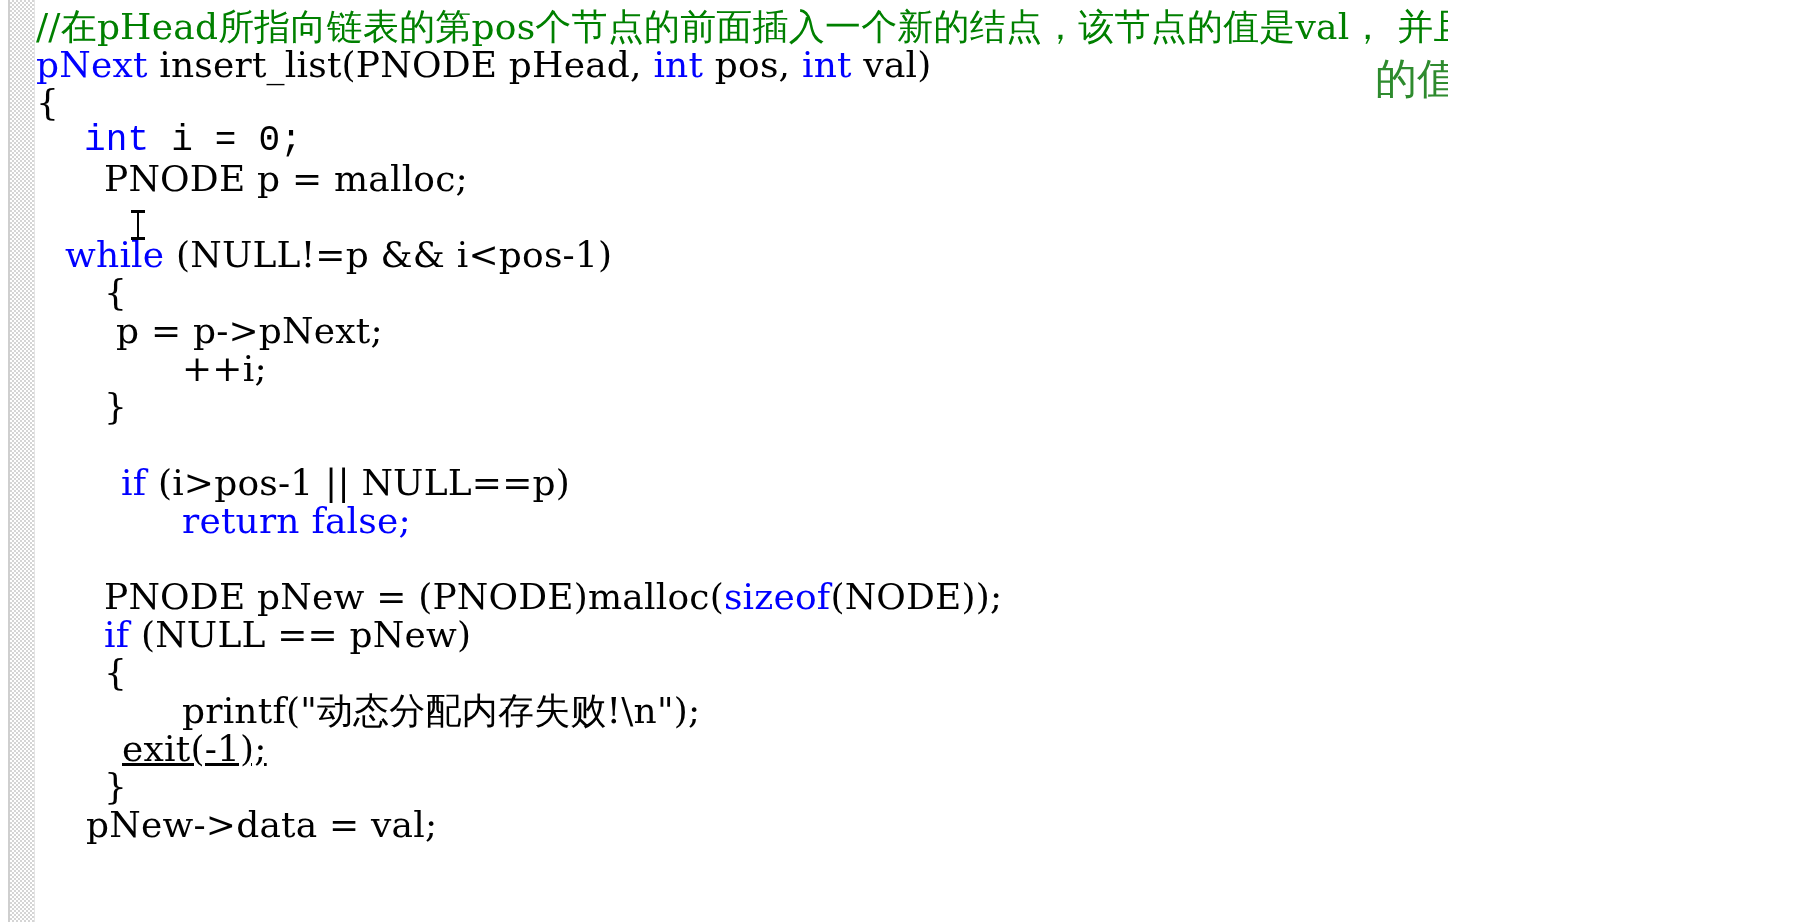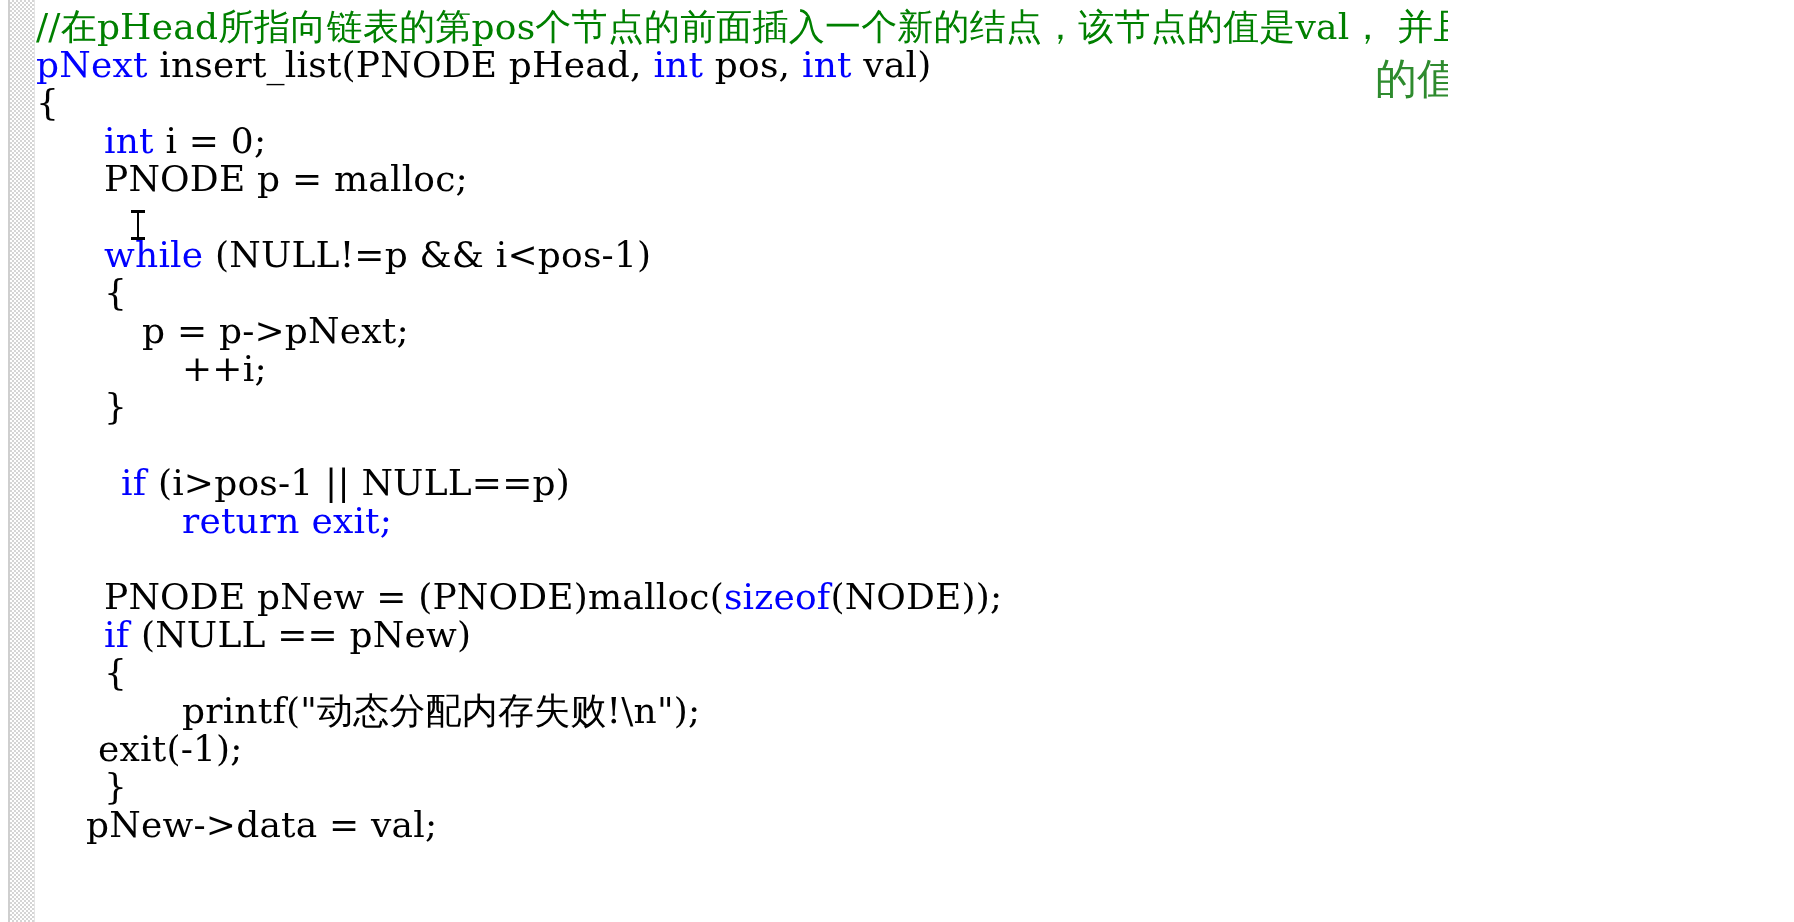--- a/index.html
+++ b/index.html
@@ -118,37 +118,37 @@
 <div id="editor-window">
 
   <div id="margin-left-shadow"></div>
 
   <div id="selection-margin"></div>
 
   <div id="code-surface">
       <div class="code-line" style="top: 8px; padding-left: 0px;"><span class="tok-comment">//</span><span class="tok-comment cjk">在</span><span class="tok-comment">pHead</span><span class="tok-comment cjk">所指向链表的第</span><span class="tok-comment">pos</span><span class="tok-comment cjk">个节点的前面插入一个新的结点，该节点的值是</span><span class="tok-comment">val</span><span class="tok-comment cjk">，</span><span class="tok-comment"> </span><span class="tok-comment cjk">并且</span><span class="tok-comment">pos</span></div>
       <div class="code-line" style="top: 46px; padding-left: 0px;"><span class="tok-kw">pNext</span><span class="tok-plain"> insert_list(PNODE pHead, </span><span class="tok-kw">int</span><span class="tok-plain"> pos, </span><span class="tok-kw">int</span><span class="tok-plain"> val)</span></div>
       <div class="code-line" style="top: 84px; padding-left: 0px;"><span class="tok-plain">{</span></div>
-      <div class="code-line" style="top: 122px; padding-left: 68px;"><span class="tok-kw">int</span><span class="tok-plain"> i = 0;</span></div>
+      <div class="code-line" style="top: 122px; padding-left: 48px; font-family: Liberation Mono, monospace;"><span class="tok-kw">int</span><span class="tok-plain"> i = 0;</span></div>
       <div class="code-line" style="top: 160px; padding-left: 68px;"><span class="tok-plain">PNODE p = malloc;</span></div>
       <div class="code-line" style="top: 198px; padding-left: 68px;">&nbsp;</div>
-      <div class="code-line" style="top: 236px; padding-left: 68px;"><span class="tok-kw">while</span><span class="tok-plain"> (NULL!=p &amp;&amp; i&lt;pos-1)</span></div>
+      <div class="code-line" style="top: 236px; padding-left: 29px;"><span class="tok-kw">while</span><span class="tok-plain"> (NULL!=p &amp;&amp; i&lt;pos-1)</span></div>
       <div class="code-line" style="top: 274px; padding-left: 68px;"><span class="tok-plain">{</span></div>
-      <div class="code-line" style="top: 312px; padding-left: 106px;"><span class="tok-plain">p = p-&gt;pNext;</span></div>
+      <div class="code-line" style="top: 312px; padding-left: 80px;"><span class="tok-plain">p = p-&gt;pNext;</span></div>
       <div class="code-line" style="top: 350px; padding-left: 146px;"><span class="tok-plain">++i;</span></div>
       <div class="code-line" style="top: 388px; padding-left: 68px;"><span class="tok-plain">}</span></div>
       <div class="code-line" style="top: 426px; padding-left: 68px;">&nbsp;</div>
       <div class="code-line" style="top: 464px; padding-left: 68px; margin-left: 17px;"><span class="tok-kw">if</span><span class="tok-plain"> (i&gt;pos-1 || NULL==p)</span></div>
-      <div class="code-line" style="top: 502px; padding-left: 146px;"><span class="tok-kw">return exit;</span></div>
+      <div class="code-line" style="top: 502px; padding-left: 146px;"><span class="tok-kw">return false;</span></div>
       <div class="code-line" style="top: 540px; padding-left: 68px;">&nbsp;</div>
       <div class="code-line" style="top: 616px; padding-left: 68px;"><span class="tok-kw">if</span><span class="tok-plain"> (NULL == pNew)</span></div>
       <div class="code-line" style="top: 578px; padding-left: 68px;"><span class="tok-plain">PNODE pNew = (PNODE)malloc(</span><span class="tok-kw">sizeof</span><span class="tok-plain">(NODE));</span></div>
       <div class="code-line" style="top: 654px; padding-left: 68px;"><span class="tok-plain">{</span></div>
       <div class="code-line" style="top: 692px; padding-left: 146px;"><span class="tok-plain">printf("</span><span class="tok-plain cjk">动态分配内存失败</span><span class="tok-plain">!\n");</span></div>
-      <div class="code-line" style="top: 730px; padding-left: 62px;"><span class="tok-plain">exit(-1);</span></div>
+      <div class="code-line" style="top: 730px; padding-left: 86px; text-decoration: underline;"><span class="tok-plain">exit(-1);</span></div>
       <div class="code-line" style="top: 768px; padding-left: 68px;"><span class="tok-plain">}</span></div>
       <div class="code-line" style="top: 806px; padding-left: 50px;"><span class="tok-plain">pNew-&gt;data = val;</span></div>
     </div>
 
   <div id="comment-wrap" style="left: 1375px; top: 60px;">的值从1开始</div>
 
   <div id="ibeam-cursor" style="left: 131px; top: 210px;">
     <div class="cap-top"></div>
     <div class="bar"></div>
     <div class="cap-bot"></div>

